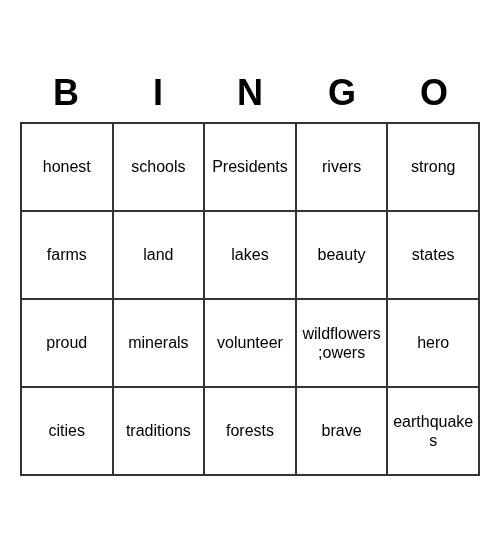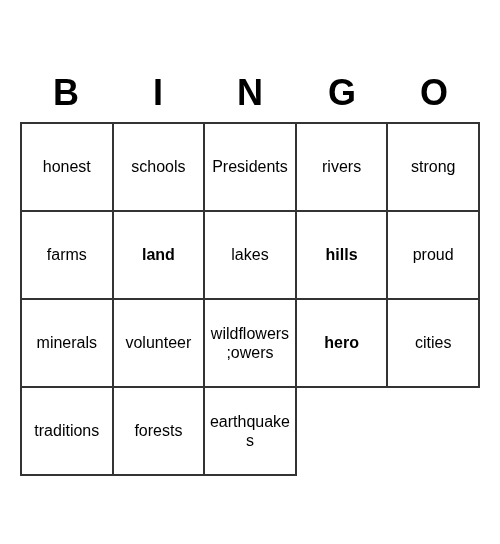--- a/index.html
+++ b/index.html
@@ -54,21 +54,21 @@
       padding: 6px 4px;
       word-break: break-word;
     }
 
     .bingo-cell span {
       display: block;
       line-height: 1.2;
     }
 
     .bold {
-      font-weight: bold;
+      font-weight: normal;
     }
   </style>
 </head>
 <body>
 
 <div class="bingo-card">
   <div class="bingo-header">
   <div class="bingo-header-cell">B</div>
       <div class="bingo-header-cell">I</div>
       <div class="bingo-header-cell">N</div>
@@ -94,21 +94,24 @@
       <div class="bingo-cell">
         <span class="xl">farms</span>
       </div>
       <div class="bingo-cell">
         <span class="xl bold">land</span>
       </div>
       <div class="bingo-cell">
         <span class="xl">lakes</span>
       </div>
       <div class="bingo-cell">
-        <span class="xl bold">hills</span>
+        <span class="xl bold">beauty</span>
+      </div>
+      <div class="bingo-cell">
+        <span class="lg">states</span>
       </div>
       <div class="bingo-cell">
         <span class="xl">proud</span>
       </div>
       <div class="bingo-cell">
         <span class="sm">minerals</span>
       </div>
       <div class="bingo-cell">
         <span class="sm">volunteer</span>
       </div>
@@ -121,16 +124,19 @@
       <div class="bingo-cell">
         <span class="xl">cities</span>
       </div>
       <div class="bingo-cell">
         <span class="sm">traditions</span>
       </div>
       <div class="bingo-cell">
         <span class="md">forests</span>
       </div>
       <div class="bingo-cell">
+        <span class="xl">brave</span>
+      </div>
+      <div class="bingo-cell">
         <span class="xs">earthquakes</span>
       </div>
     </div>
 </div>
 
 </body></html>

